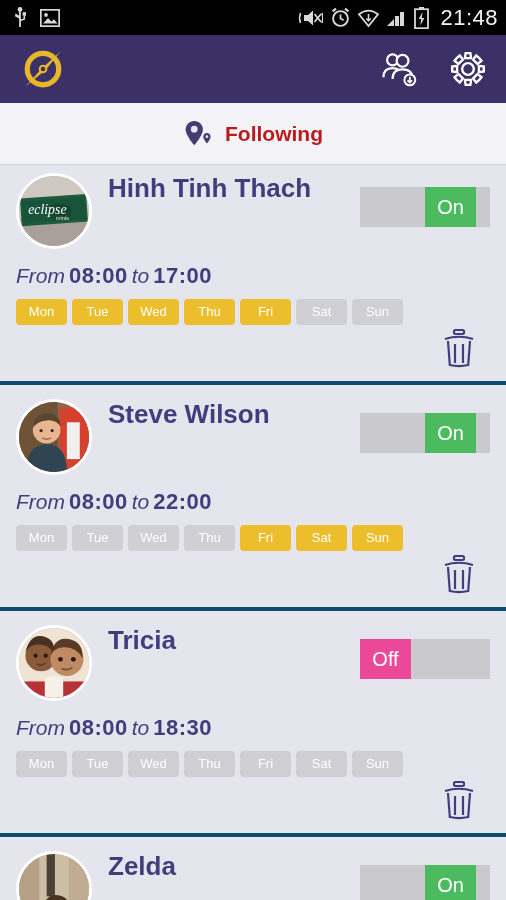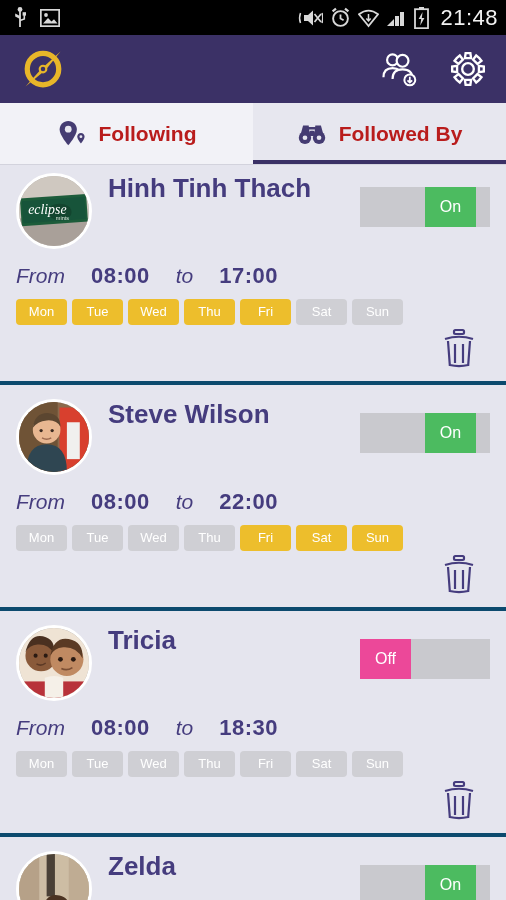--- a/index.html
+++ b/index.html
@@ -65,30 +65,30 @@
   .person-name {
     color:#453c7e; font-size:26px; font-weight:bold;
     margin-left:16px; margin-top:0; white-space:nowrap;
   }
   .toggle {
     margin-left:auto; margin-top:14px; width:130px; height:40px;
     display:flex; flex:none; background:#c9c9ce;
   }
   .toggle .knob {
     width:51px; height:40px; display:flex; align-items:center; justify-content:center;
-    color:#fff; font-size:16px;
+    color:#fff; font-size:20px;
   }
   .toggle .track { width:65px; height:40px; background:#c9c9ce; }
   .toggle.on .knob { background:#4cbb60; order:2; }
   .toggle.on .track { order:1; }
   .toggle.off .knob { background:#ec4899; order:1; }
   .toggle.off .track { order:2; }
 
   .timerow {
-    margin-top:14px; display:flex; align-items:baseline; gap:26px;
+    margin-top:14px; display:flex; align-items:baseline; gap:4px;
     color:#453c7e; font-size:21px;
   }
   .tword { font-style:italic; }
   .tval { font-weight:bold; font-size:22px; letter-spacing:.5px; }
 
   .days { margin-top:10px; display:flex; gap:5px; }
   .day {
     padding:5px 9px 6px; border-radius:4px; color:#ffffff;
     font-size:13px; background:#cfcfd4; min-width:51px; text-align:center;
   }
@@ -183,34 +183,20 @@
 
   <div class="tabs">
     <div class="tab inactive">
       <svg class="tab-icon" viewBox="0 0 32 32">
         <path d="M12 2 C6.8 2 2.8 6 2.8 11.2 C2.8 17.6 12 28 12 28 C12 28 21.2 17.6 21.2 11.2 C21.2 6 17.2 2 12 2 Z" fill="#453c72"></path>
         <circle cx="12" cy="10.8" r="3.6" fill="#e7e7ef"></circle>
         <path d="M25.5 15 C23.3 15 21.6 16.7 21.6 18.9 C21.6 21.6 25.5 26 25.5 26 C25.5 26 29.4 21.6 29.4 18.9 C29.4 16.7 27.7 15 25.5 15 Z" fill="#453c72"></path>
         <circle cx="25.5" cy="18.8" r="1.5" fill="#e7e7ef"></circle>
       </svg>
       <span>Following</span>
-      <div class="tab-ind"></div>
-    </div>
-    <div class="tab active">
-      <svg class="tab-icon" viewBox="0 0 32 32">
-        <circle cx="8.5" cy="20" r="6.6" fill="#453c72"></circle>
-        <circle cx="23.5" cy="20" r="6.6" fill="#453c72"></circle>
-        <circle cx="8.5" cy="20" r="2.5" fill="#e7e7ef"></circle>
-        <circle cx="23.5" cy="20" r="2.5" fill="#e7e7ef"></circle>
-        <path d="M4 16 L6.5 7 L12.5 7 L13.5 16 Z" fill="#453c72"></path>
-        <path d="M28 16 L25.5 7 L19.5 7 L18.5 16 Z" fill="#453c72"></path>
-        <rect x="13" y="12.5" width="6" height="5.5" rx="1.6" fill="#453c72"></rect>
-        <rect x="11.5" y="8.5" width="9" height="2.6" rx="1.3" fill="#453c72"></rect>
-      </svg>
-      <span>Followed By</span>
       <div class="tab-ind"></div>
     </div>
   </div>
 
   <div class="list">
 
     <div class="card first">
       <div class="card-head">
         <div class="avatar">
           <svg viewBox="0 0 76 76">

